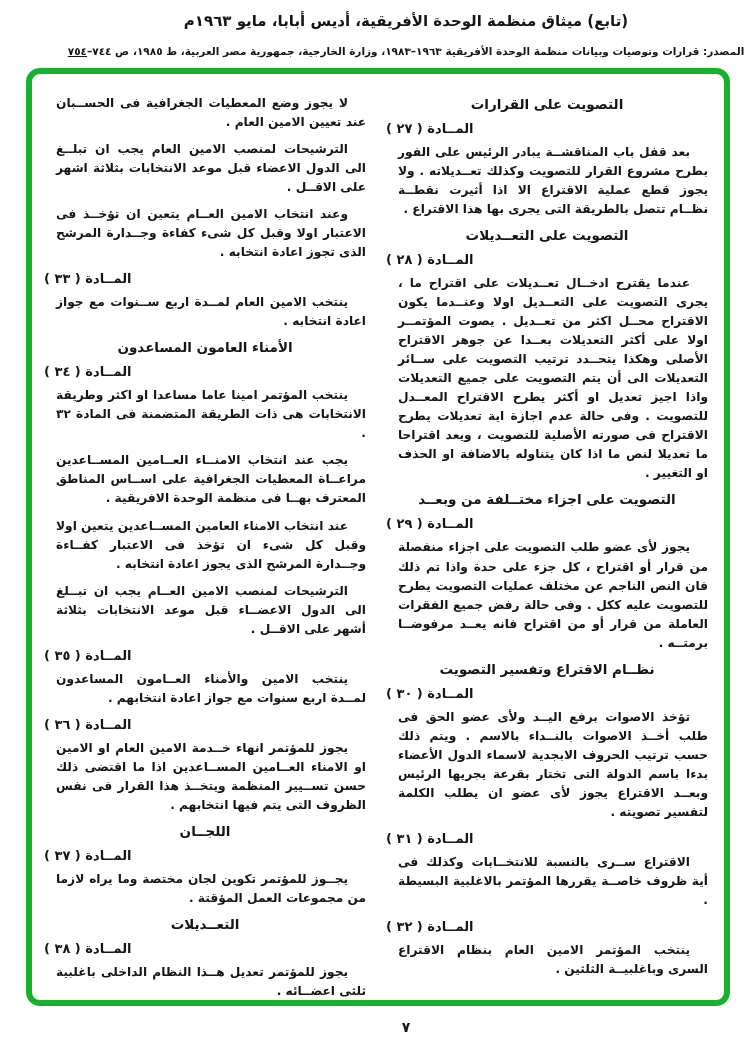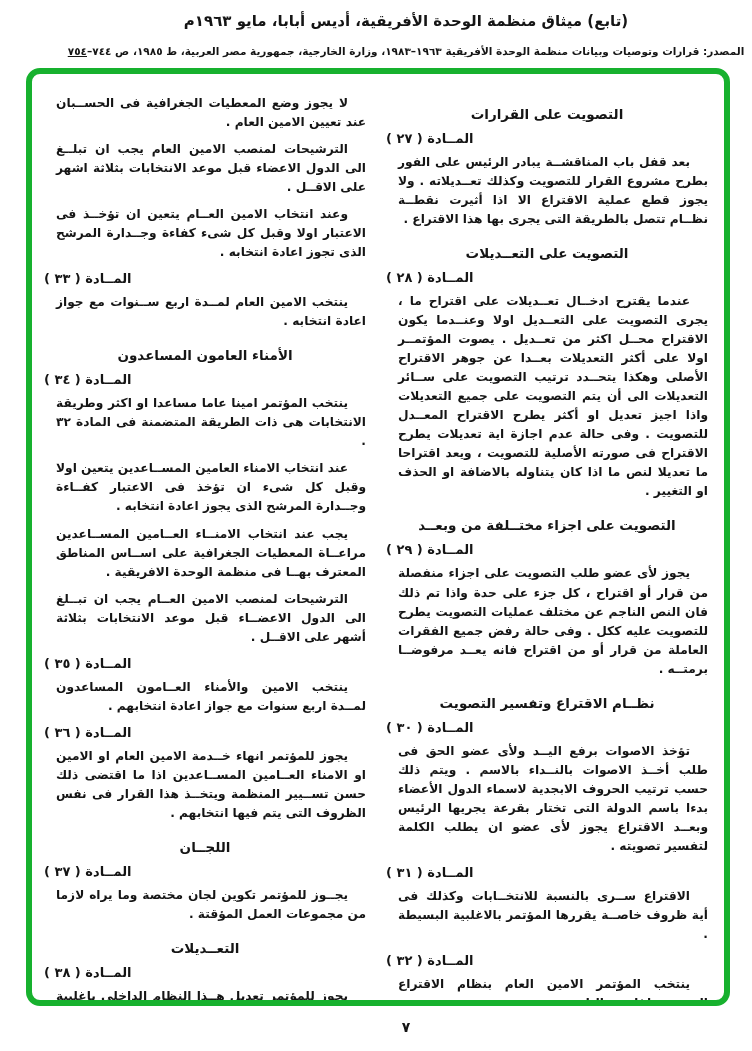--- a/index.html
+++ b/index.html
@@ -43,21 +43,21 @@
     gap: 20px;
     overflow: hidden;
     background: #ffffff;
   }
   .col { flex: 1 1 0; min-width: 0; }
 
   .sec-h {
     text-align: center;
     font-weight: bold;
     font-size: 13.5px;
-    margin: 16px 0 7px 0;
+    margin: 6px 0 7px 0;
   }
   .art-h {
     text-align: left;
     font-weight: bold;
     font-size: 13px;
     margin: 9px 0 7px 0;
   }
   .para {
     font-size: 12.2px;
     font-weight: bold;
@@ -110,22 +110,22 @@
       </section>
     <section class="col" id="col-left">
         <div class="para">لا يجوز وضع المعطيات الجغرافية فى الحســبان عند تعيين الامين العام .</div>
         <div class="para">الترشيحات لمنصب الامين العام يجب ان تبلــغ الى الدول الاعضاء قبل موعد الانتخابات بثلاثة اشهر على الاقــل .</div>
         <div class="para">وعند انتخاب الامين العــام يتعين ان تؤخــذ فى الاعتبار اولا وقبل كل شىء كفاءة وجــدارة المرشح الذى تجوز اعادة انتخابه .</div>
         <div class="art-h">المــادة ( ٣٣ )</div>
         <div class="para">ينتخب الامين العام لمــدة اربع ســنوات مع جواز اعادة انتخابه .</div>
         <div class="sec-h">الأمناء العامون المساعدون</div>
         <div class="art-h">المــادة ( ٣٤ )</div>
         <div class="para">ينتخب المؤتمر امينا عاما مساعدا او اكثر وطريقة الانتخابات هى ذات الطريقة المتضمنة فى المادة ٣٢ .</div>
+        <div class="para">يجب عند انتخاب الامنــاء العــامين المســاعدين مراعــاة المعطيات الجغرافية على اســاس المناطق المعترف بهــا فى منظمة الوحدة الافريقية .</div>
         <div class="para">عند انتخاب الامناء العامين المســاعدين يتعين اولا وقبل كل شىء ان تؤخذ فى الاعتبار كفــاءة وجــدارة المرشح الذى يجوز اعادة انتخابه .</div>
-        <div class="para">يجب عند انتخاب الامنــاء العــامين المســاعدين مراعــاة المعطيات الجغرافية على اســاس المناطق المعترف بهــا فى منظمة الوحدة الافريقية .</div>
         <div class="para">الترشيحات لمنصب الامين العــام يجب ان تبــلغ الى الدول الاعضــاء قبل موعد الانتخابات بثلاثة أشهر على الاقــل .</div>
         <div class="art-h">المــادة ( ٣٥ )</div>
         <div class="para">ينتخب الامين والأمناء العــامون المساعدون لمــدة اربع سنوات مع جواز اعادة انتخابهم .</div>
         <div class="art-h">المــادة ( ٣٦ )</div>
         <div class="para">يجوز للمؤتمر انهاء خــدمة الامين العام او الامين او الامناء العــامين المســاعدين اذا ما اقتضى ذلك حسن تســيير المنظمة ويتخــذ هذا القرار فى نفس الظروف التى يتم فيها انتخابهم .</div>
         <div class="sec-h">اللجــان</div>
         <div class="art-h">المــادة ( ٣٧ )</div>
         <div class="para">يجــوز للمؤتمر تكوين لجان مختصة وما يراه لازما من مجموعات العمل المؤقتة .</div>
         <div class="sec-h">التعــديلات</div>
         <div class="art-h">المــادة ( ٣٨ )</div>

